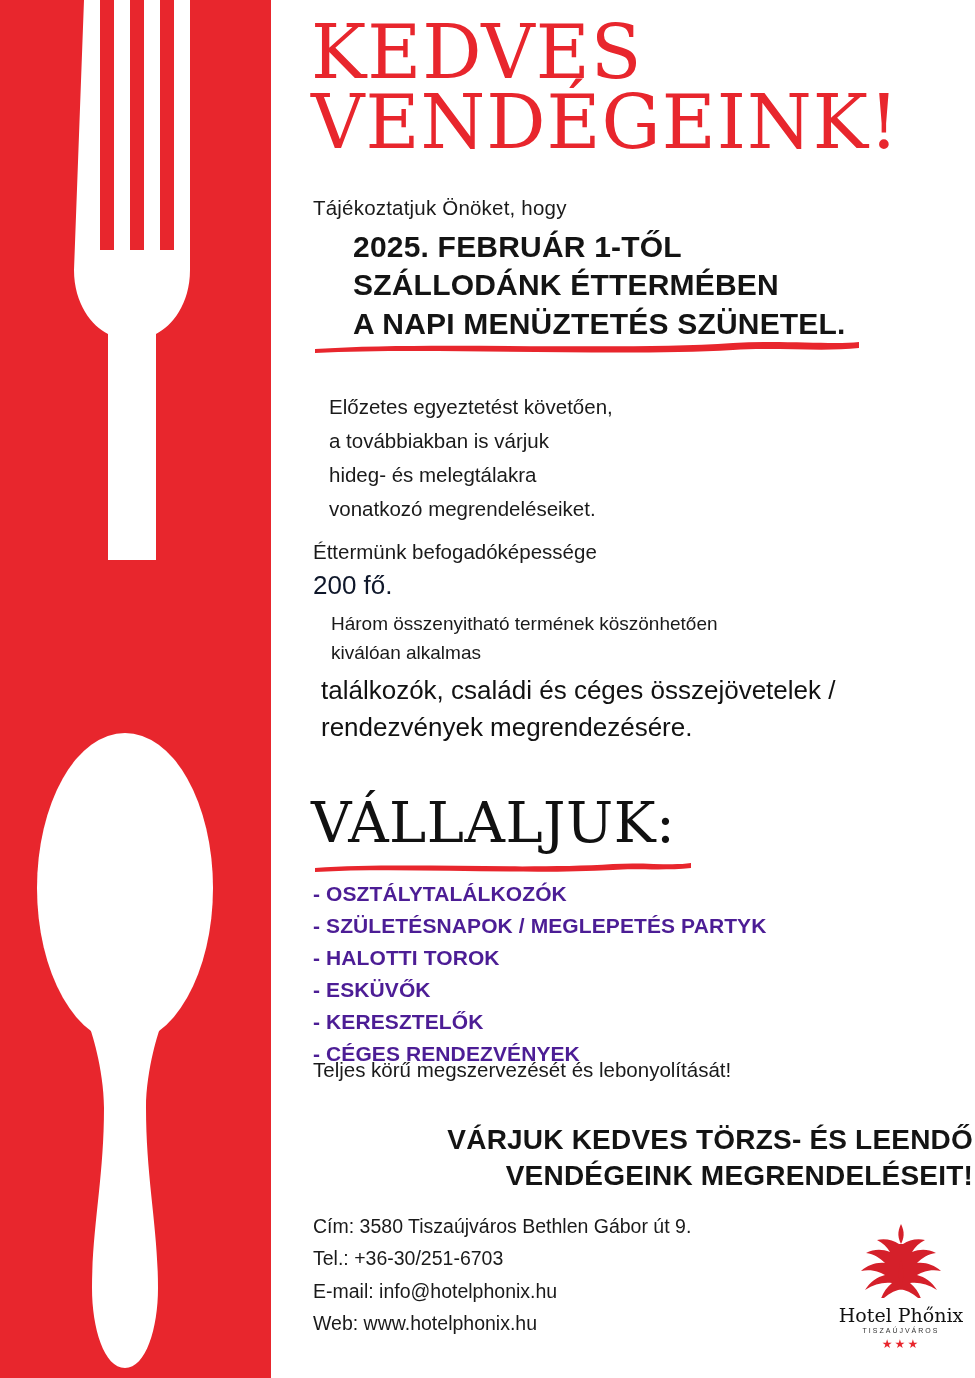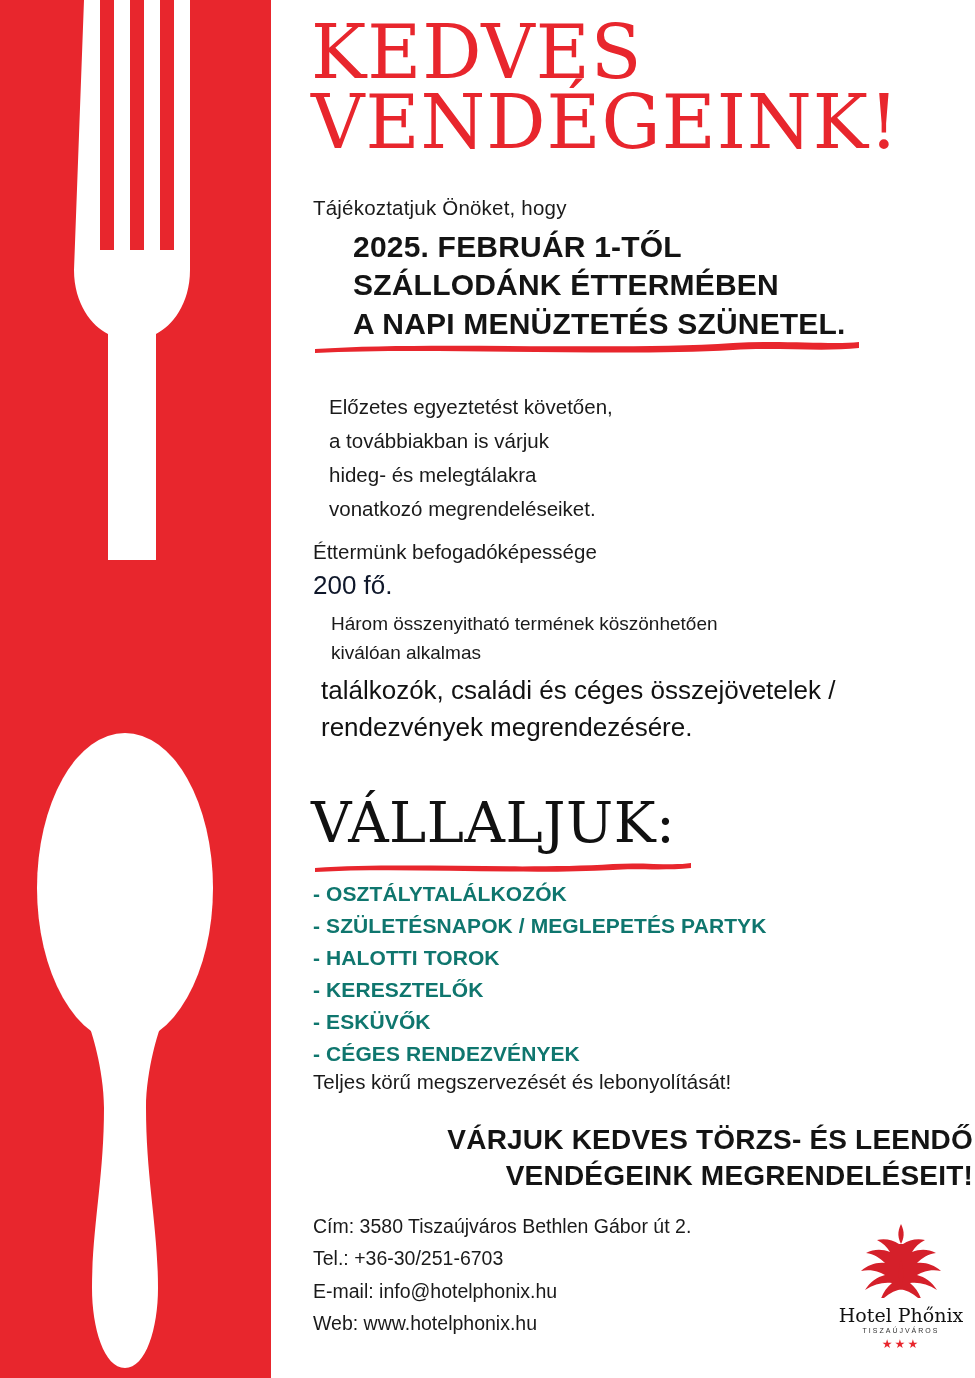--- a/index.html
+++ b/index.html
@@ -159,32 +159,31 @@
   }
 
   .list {
     position: absolute;
     left: 42px;
     top: 878px;
     width: 640px;
     font-size: 21px;
     font-weight: bold;
     line-height: 1.52;
-    color: #0f766e;
+    color: #4c1d95;
     letter-spacing: 0.1px;
   }
   .list div { white-space: nowrap; }
 
   .teljes {
     position: absolute;
     left: 42px;
     top: 1058px;
     font-size: 20.5px;
     color: #1a1a1a;
-    margin-top: 12px;
   }
 
   .closing {
     position: absolute;
     left: 42px;
     top: 1122px;
     width: 660px;
     font-size: 28px;
     font-weight: bold;
     line-height: 1.3;
@@ -289,36 +288,36 @@
     <div class="vallaljuk">VÁLLALJUK:</div>
 
     <svg class="brushline2" viewBox="0 0 380 12" preserveAspectRatio="none">
       <path fill="#E8262D" d="M2,8 C90,2 210,10 300,4 C330,2 360,6 378,3 L378,8 C350,11 320,8 300,10 C210,15 90,7 2,12 Z"></path>
     </svg>
 
     <div class="list">
       <div>- OSZTÁLYTALÁLKOZÓK</div>
       <div>- SZÜLETÉSNAPOK / MEGLEPETÉS PARTYK</div>
       <div>- HALOTTI TOROK</div>
+      <div>- ESKÜVŐK</div>
       <div>- KERESZTELŐK</div>
-      <div>- ESKÜVŐK</div>
       <div>- CÉGES RENDEZVÉNYEK</div>
     </div>
 
     <div class="teljes">Teljes körű megszervezését és lebonyolítását!</div>
 
     <div class="closing">
       <div>VÁRJUK KEDVES TÖRZS- ÉS LEENDŐ</div>
       <div>VENDÉGEINK MEGRENDELÉSEIT!</div>
     </div>
 
     <div class="contact">
       <div class="row">
         <span class="lbl">Cím:</span>
-        <span class="val">3580 Tiszaújváros Bethlen Gábor út 2.</span>
+        <span class="val">3580 Tiszaújváros Bethlen Gábor út 9.</span>
       </div>
       <div class="row">
         <span class="lbl">Tel.:</span>
         <span class="val">+36-30/251-6703</span>
       </div>
       <div class="row">
         <span class="lbl">E-mail:</span>
         <span class="val">info@hotelphonix.hu</span>
       </div>
       <div class="row">

